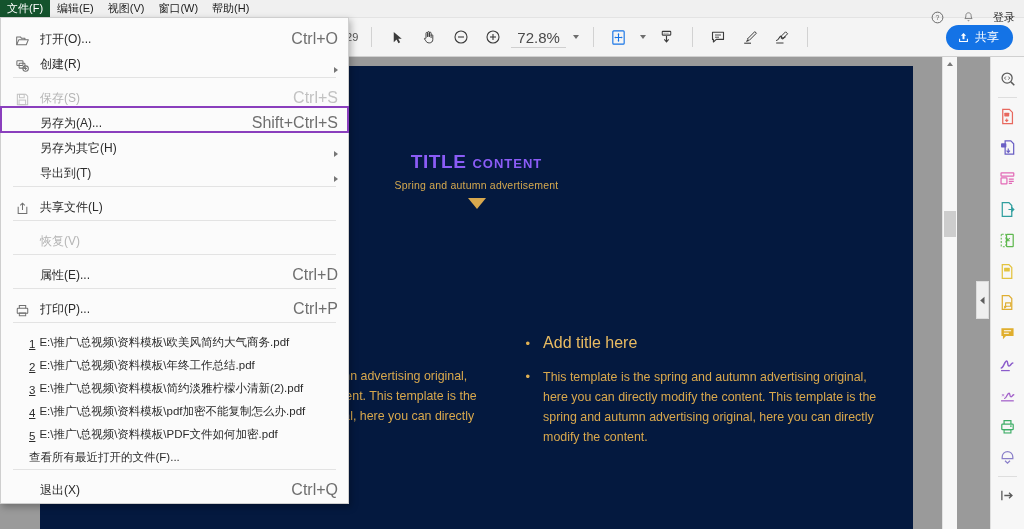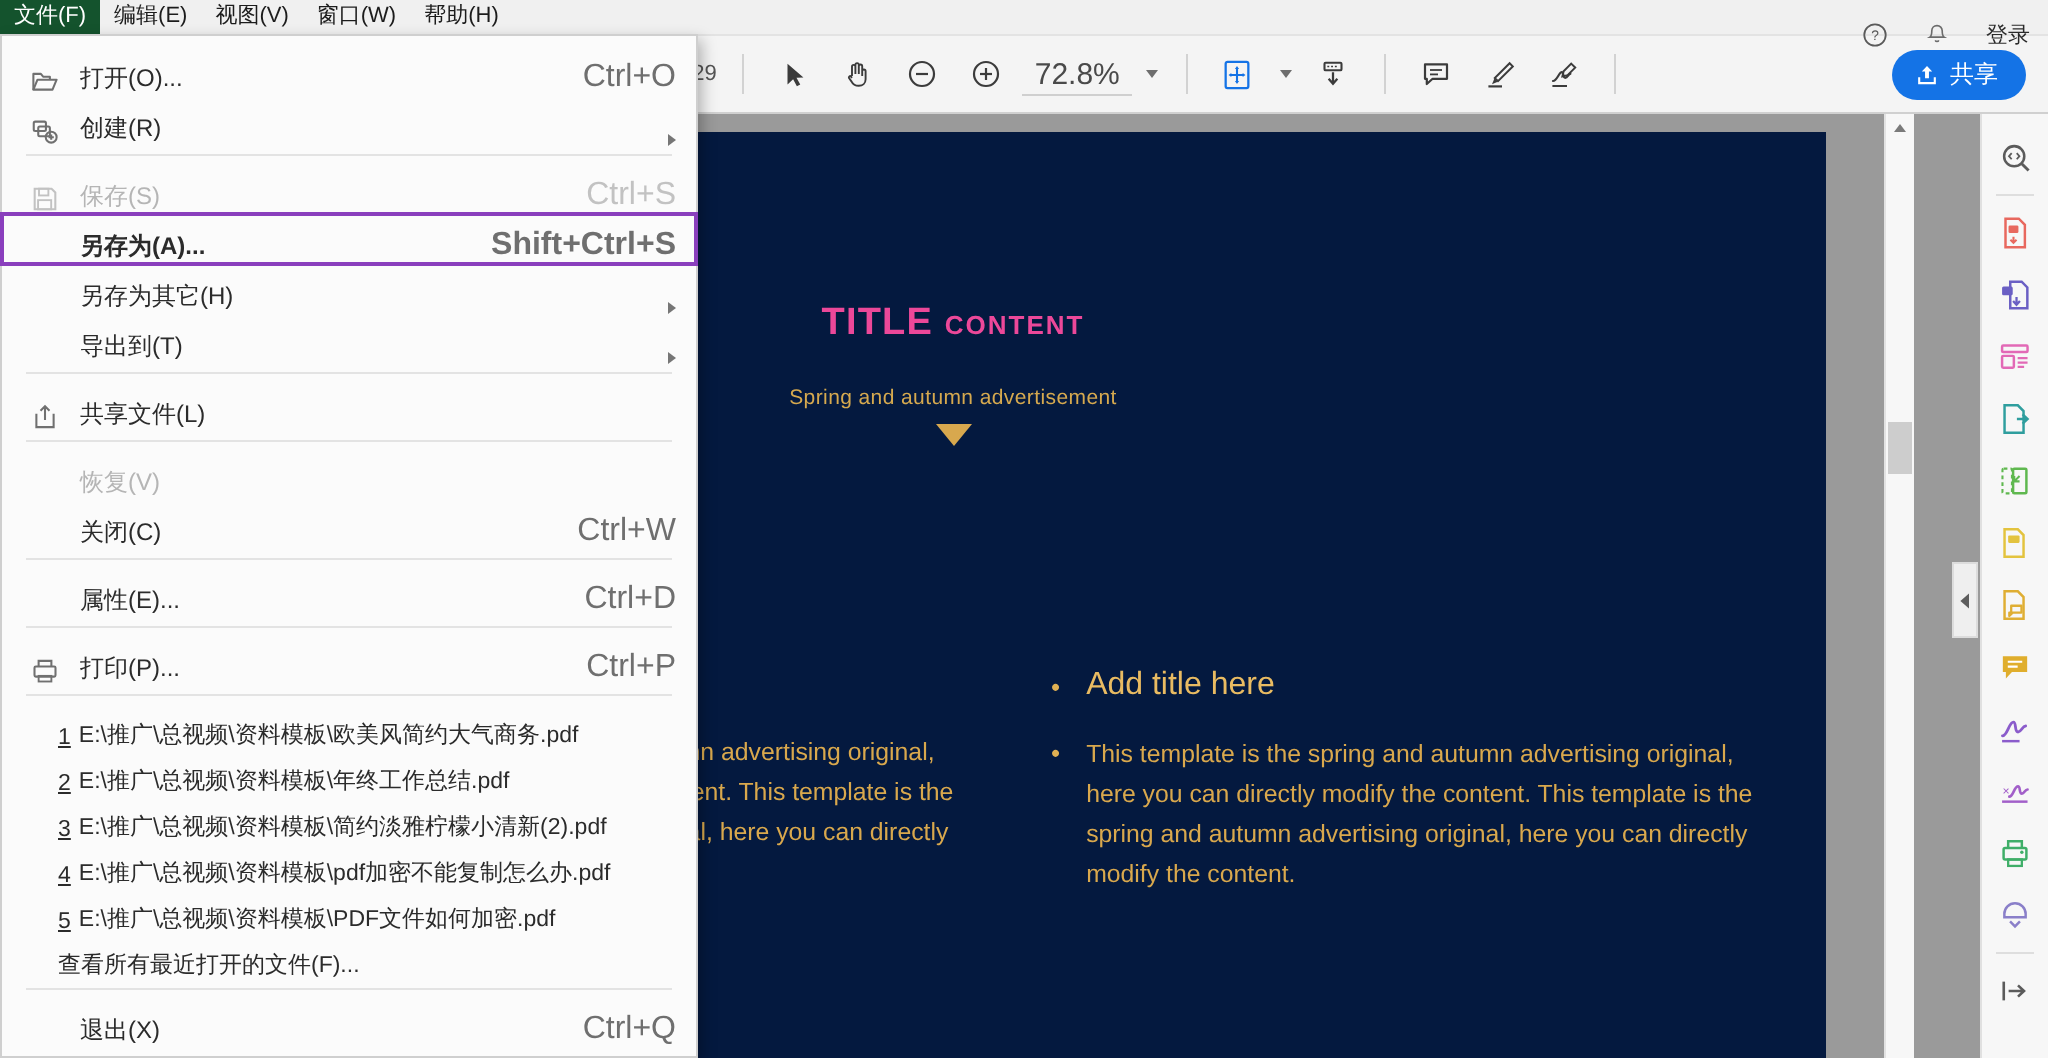--- a/index.html
+++ b/index.html
@@ -52,23 +52,23 @@
             border:1px solid #dcdcdc;display:flex;align-items:center;justify-content:center;z-index:21;}
 
   
   .rail{width:33px;background:#f7f7f7;border-left:1px solid #e0e0e0;flex:0 0 auto;
         display:flex;flex-direction:column;align-items:center;padding-top:6px;gap:0;z-index:25;}
   .rail .ri{width:33px;height:31px;display:flex;align-items:center;justify-content:center;}
   .rail .rsep{width:19px;height:1px;background:#dedede;margin:3px 0;}
 
   
   .pgtitle{position:absolute;left:0;right:0;top:85px;text-align:center;}
-  .pgtitle .t1{font-size:19px;color:#ec4899;letter-spacing:.6px;font-weight:bold;}
+  .pgtitle .t1{font-size:19px;color:#8b5cf6;letter-spacing:.6px;font-weight:bold;}
   .pgtitle .t1 small{font-size:13px;letter-spacing:1px;}
-  .pgtitle .t2{font-size:10.5px;color:#d6a94f;margin-top:20px;letter-spacing:.2px;}
+  .pgtitle .t2{font-size:10.5px;color:#d6a94f;margin-top:6px;letter-spacing:.2px;}
   .tri{width:0;height:0;margin:7px auto 0 auto;border-left:9px solid transparent;
        border-right:9px solid transparent;border-top:11px solid #d8a84e;}
   .cols{position:absolute;left:0;right:0;top:268px;display:flex;}
   .col{flex:1 1 0;padding:0 24px 0 0;}
   .col.left{padding-left:86px;}
   .col.right{padding-left:12px;}
   .heading{display:flex;align-items:flex-start;gap:13px;color:#e9bb62;font-size:16px;margin-bottom:15px;}
   .bullet{color:#e0b053;font-size:13px;line-height:1.1;padding-top:3px;}
   .para{display:flex;align-items:flex-start;gap:13px;color:#d9a84d;font-size:12.4px;line-height:1.62;}
   .invisible-head{visibility:hidden;}
@@ -78,21 +78,21 @@
         border:1px solid #cfcfcf;box-shadow:2px 3px 7px rgba(0,0,0,.28);z-index:100;
         padding:5px 0 4px 0;}
   .mrow{display:flex;align-items:flex-end;height:25px;padding:0 10px 0 14px;position:relative;font-size:12px;color:#2b2b2b;}
   .mrow .mico{width:25px;flex:0 0 auto;display:flex;align-items:center;justify-content:flex-start;}
   .mrow .mlabel{flex:1 1 auto;white-space:nowrap;}
   .mrow .macc{color:#6f6f6f;font-size:16px;white-space:nowrap;margin-left:12px;}
   .mrow .marrow{width:0;height:0;border-top:3.5px solid transparent;border-bottom:3.5px solid transparent;
                 border-left:4.5px solid #767676;margin-left:10px;}
   .mrow.disabled{color:#b5b5b5;}
   .mrow.disabled .macc{color:#c2c2c2;}
-  .mrow.highlight{outline:2px solid #8a3fbd;outline-offset:-1px;font-weight:bold;}
+  .mrow.highlight{outline:2px solid #8a3fbd;outline-offset:-1px;}
   .mrow.recent{height:23px;padding-left:28px;font-size:11.5px;}
   .mrow.recent .num{text-decoration:underline;margin-right:4px;}
   .msep{height:1px;background:#e3e3e3;margin:4px 12px;}
 </style>
 </head>
 <body>
 
 <div class="app">
 
   <div class="menubar">
@@ -421,25 +421,20 @@
       <span class="mlabel">共享文件(L)</span>
     </div>
 
     <div class="msep"></div>
 
     <div class="mrow disabled">
       <span class="mico"></span>
       <span class="mlabel">恢复(V)</span>
     </div>
 
-    <div class="mrow">
-      <span class="mico"></span>
-      <span class="mlabel">关闭(C)</span>
-      <span class="macc">Ctrl+W</span>
-    </div>
 
     <div class="msep"></div>
 
     <div class="mrow">
       <span class="mico"></span>
       <span class="mlabel">属性(E)...</span>
       <span class="macc">Ctrl+D</span>
     </div>
 
     <div class="msep"></div>

